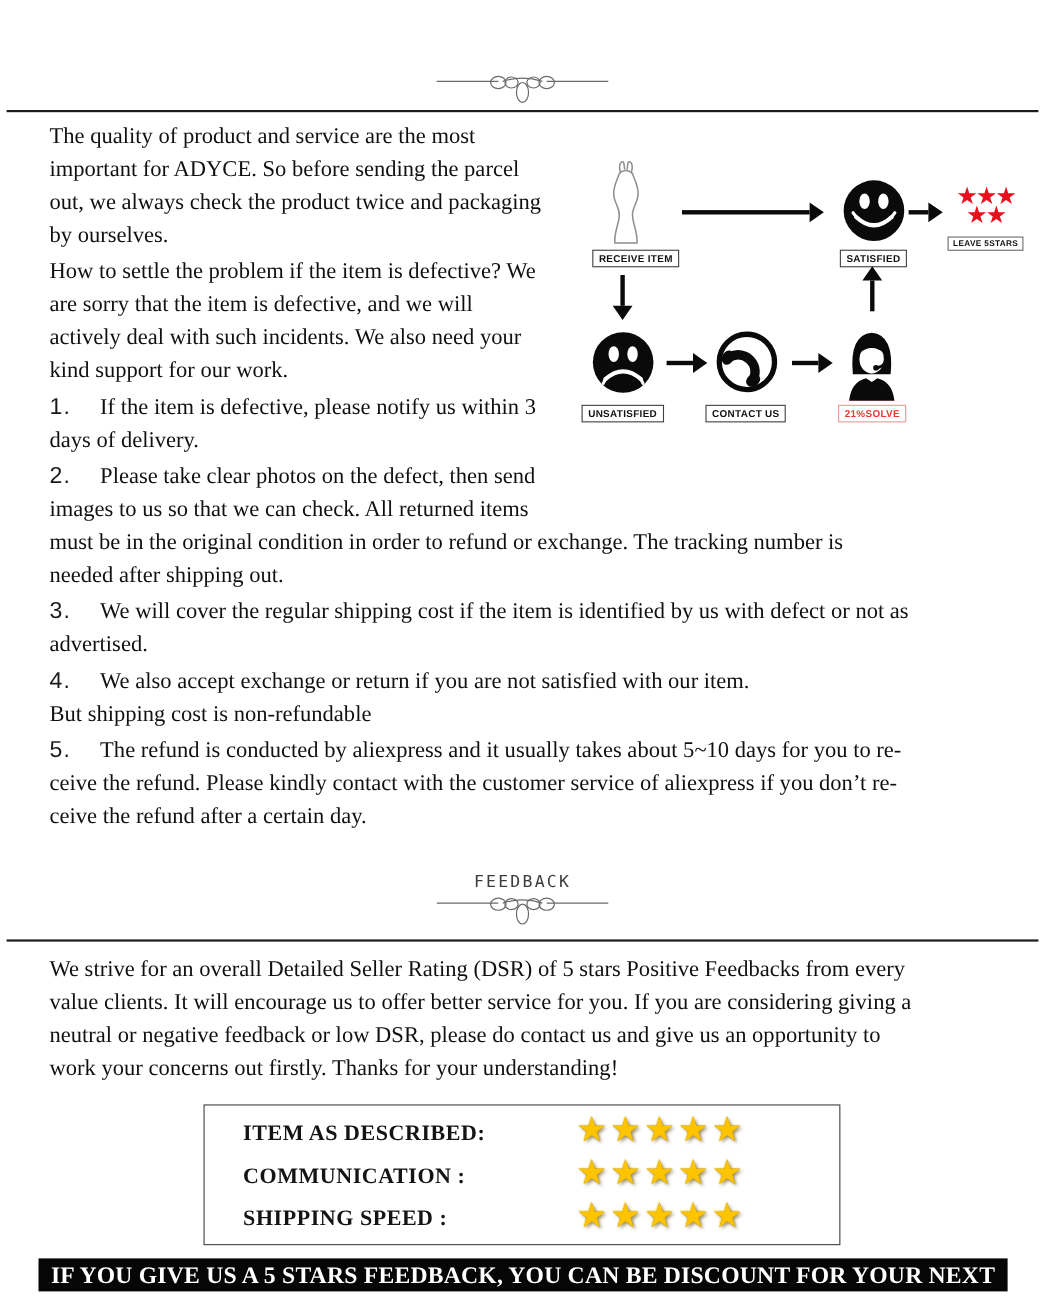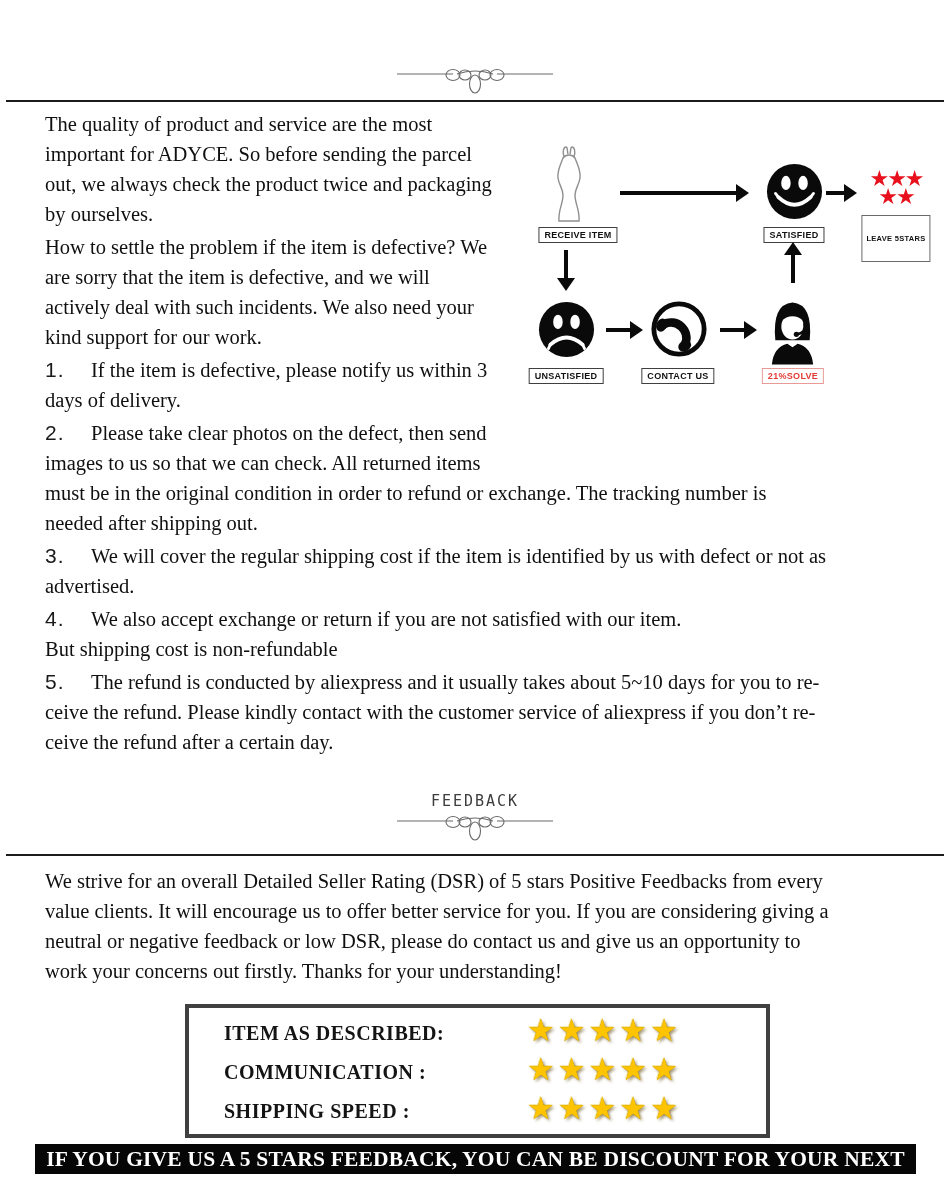--- a/index.html
+++ b/index.html
@@ -30,21 +30,21 @@
   
   #diagram { position:absolute; left:530px; top:138px; width:416px; height:252px; }
   #diagram .abs { position:absolute; }
   .dlabel {
     position:absolute; transform:translateX(-50%);
     font-family:"Liberation Sans", sans-serif; font-weight:bold; font-size:9px;
     letter-spacing:0.3px; color:#111; background:#fff; border:1px solid #3f3f3f;
     padding:2px 5px; white-space:nowrap;
   }
   .dlabel.red { color:#e23b34; border-color:#e89a96; }
-  .dlabel.tiny { font-size:7.5px; padding:18px 4px; border-color:#6a6a6a; }
+  .dlabel.tiny { font-size:7.5px; padding:1px 4px; border-color:#6a6a6a; }
 
   .arr { position:absolute; background:#0a0a0a; }
   .arr.h { height:4px; }
   .arr.h:after {
     content:""; position:absolute; right:-13px; top:-7px; width:0; height:0;
     border-left:13px solid #0a0a0a; border-top:9px solid transparent; border-bottom:9px solid transparent;
   }
   .arr.v { width:4px; }
   .arr.v.down:after {
     content:""; position:absolute; bottom:-13px; left:-7px; width:0; height:0;
@@ -53,21 +53,21 @@
   .arr.v.up:before {
     content:""; position:absolute; top:-13px; left:-7px; width:0; height:0;
     border-bottom:13px solid #0a0a0a; border-left:9px solid transparent; border-right:9px solid transparent;
   }
 
   .redstars { position:absolute; width:64px; text-align:center; color:#e8101c; font-family:"DejaVu Sans", sans-serif; }
   .redstars .r1 { font-size:22px; line-height:18px; letter-spacing:-2px; }
   .redstars .r2 { font-size:22px; line-height:18px; letter-spacing:-2px; }
 
   
-  #rating-box { position:absolute; left:185px; top:1004px; width:577px; height:126px; border:4px solid #404040; background:#fff;text-align:center; }
+  #rating-box { position:absolute; left:185px; top:1004px; width:577px; height:126px; border:1px solid #404040; background:#fff;text-align:center; }
   .rrow { position:absolute; left:0; width:100%; height:38px; }
   .rlabel {
     position:absolute; left:35px; top:4px;
     font-family:"Liberation Serif", serif; font-weight:bold; font-size:20px; letter-spacing:0.5px; color:#141414;
   }
   .goldstars {
     position:absolute; left:338px; top:-6px; font-family:"DejaVu Sans", sans-serif;
     font-size:31px; letter-spacing:3px; color:#ffc400;
     text-shadow:0 0 1px #8a6d00, 2px 2px 3px rgba(90,65,0,0.55), -1px -1px 0 #fff3b0;
   }

